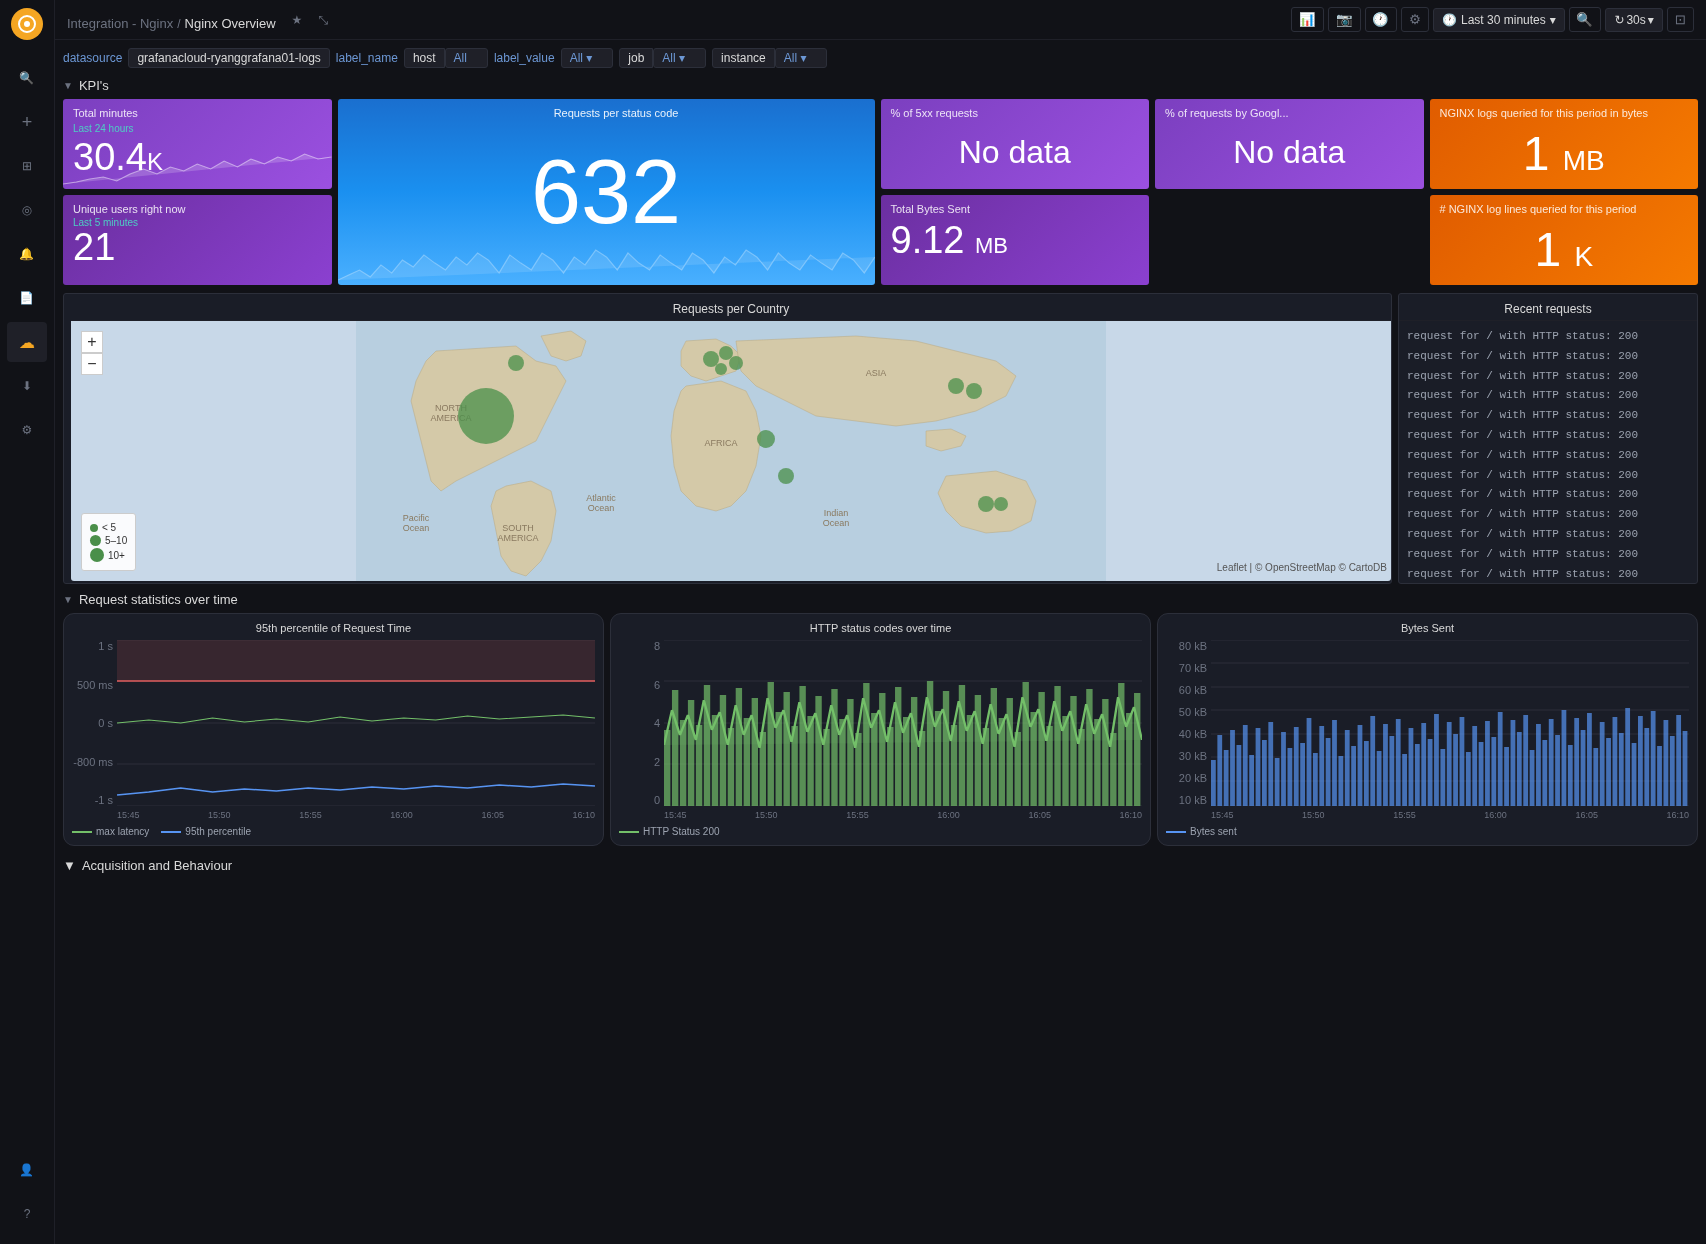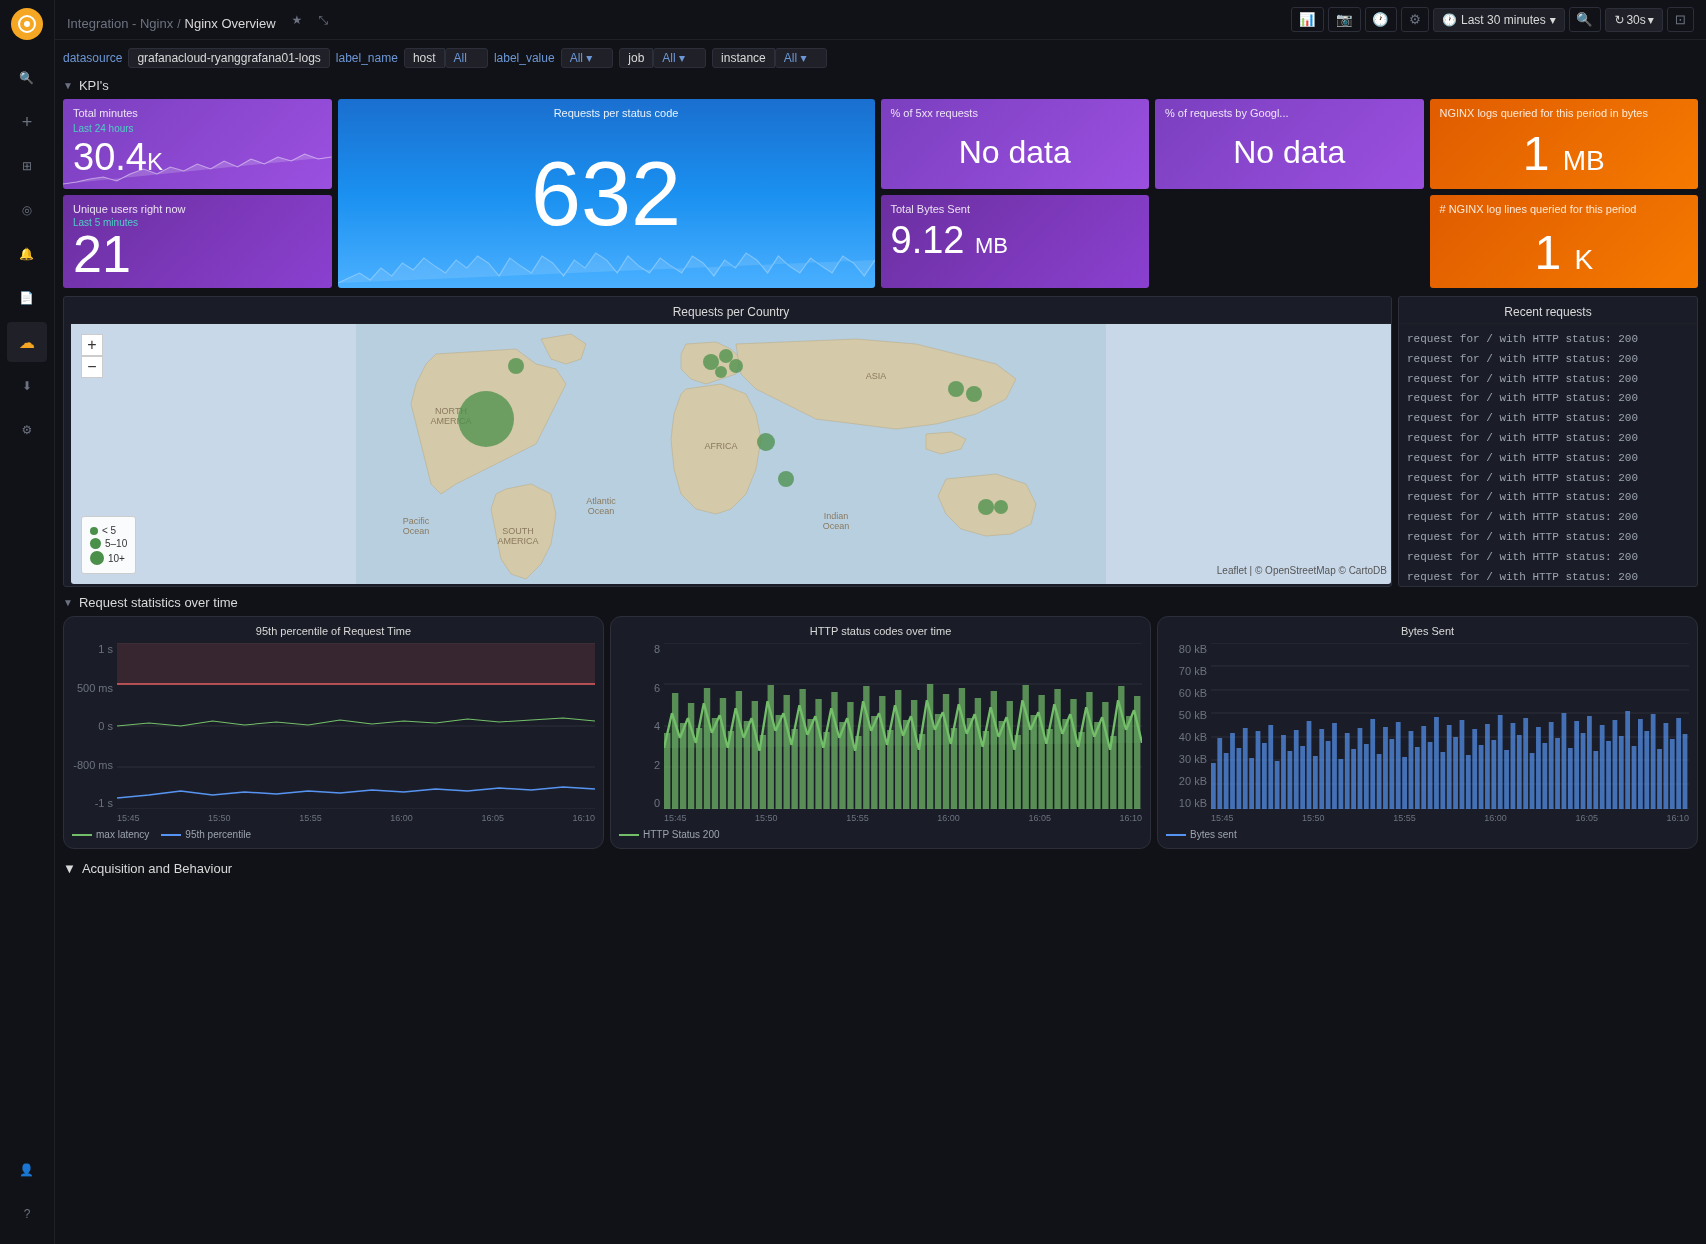--- a/index.html
+++ b/index.html
@@ -204,21 +204,21 @@
     </div>
       <div class="kpi-panel orange" data-name="kpi-nginx-logs-bytes" style="min-height: 90px; display: flex; flex-direction: column; justify-content: space-between; grid-area: 1 / 5;">
       <div class="kpi-title" data-name="kpi-nginx-logs-bytes-title">NGINX logs queried for this period in bytes</div>
       <div style="font-size:48px; font-weight:400; color:#fff; text-align:center;" data-name="kpi-nginx-logs-bytes-value">
         <span>1</span> <span style="font-size:28px;">MB</span>
       </div>
     </div>
       <div class="kpi-panel purple-dark" data-name="kpi-unique-users" style="min-height: 90px; grid-area: 2 / 1;">
       <div style="font-size:11px; color:rgba(255,255,255,0.85); margin-bottom:2px;" data-name="kpi-unique-users-title">Unique users right now</div>
       <div style="font-size:10px; color:#4ecdc4; " data-name="kpi-unique-users-time">Last 5 minutes</div>
-      <div style="font-size:52px; font-weight:300; color:#fff; line-height:1;" data-name="kpi-unique-users-value">21</div>
+      <div style="font-size:38px; font-weight:300; color:#fff; line-height:1;" data-name="kpi-unique-users-value">21</div>
     </div>
       <div class="kpi-panel purple-dark" data-name="kpi-total-bytes" style="min-height: 90px; grid-area: 2 / 3;">
       <div style="font-size:11px; color:rgba(255,255,255,0.85); margin-bottom:4px;" data-name="kpi-total-bytes-title">Total Bytes Sent</div>
       <div style="font-size:38px; font-weight:300; color:#fff;" data-name="kpi-total-bytes-value">
         <span>9.12</span> <span style="font-size:22px;">MB</span>
       </div>
     </div>
       <div class="kpi-panel orange" data-name="kpi-nginx-log-lines" style="min-height: 90px; display: flex; flex-direction: column; justify-content: space-between; grid-area: 2 / 5;">
       <div style="font-size:11px; color:rgba(255,255,255,0.85);" data-name="kpi-nginx-log-lines-title"># NGINX log lines queried for this period</div>
       <div style="font-size:48px; font-weight:300; color:#fff; text-align:center;" data-name="kpi-nginx-log-lines-value">

